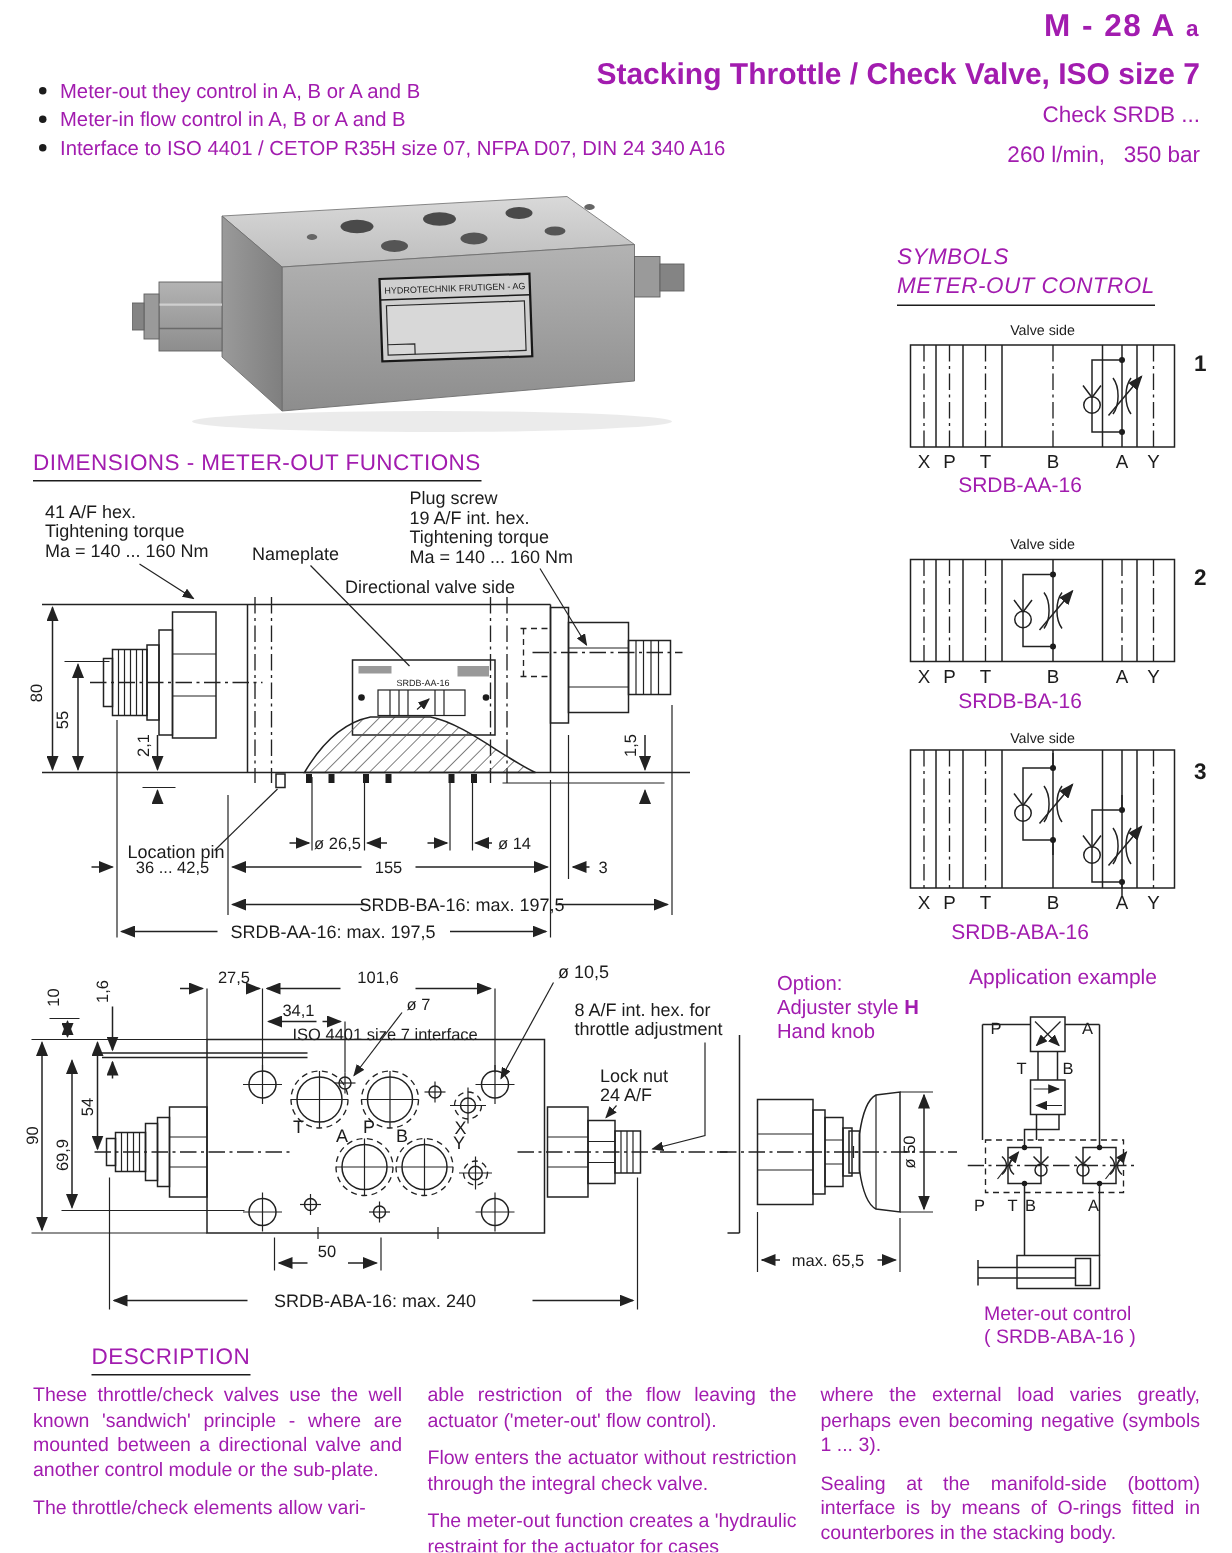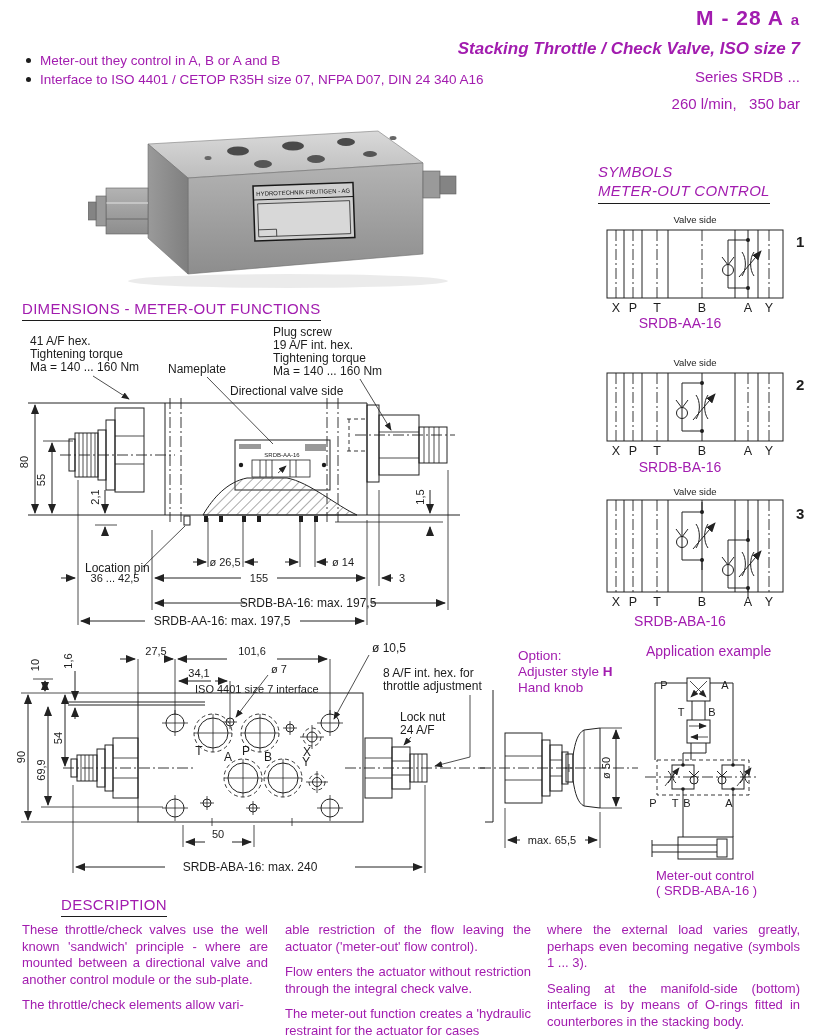--- a/index.html
+++ b/index.html
@@ -3,21 +3,21 @@
 <meta charset="utf-8">
 <style>
   html,body{margin:0;padding:0;background:#fff;}
   .page{position:relative;width:821px;height:1035px;background:#fff;overflow:hidden;
         font-family:"Liberation Sans",sans-serif;color:#a21caf;}
   .abs{position:absolute;}
   .rt{text-align:right;}
   .b{font-weight:bold;}
   .model{font-size:21px;font-weight:bold;letter-spacing:1px;}
   .model small{font-size:15px;font-weight:bold;}
-  .subtitle{font-size:17px;font-weight:bold;font-style:italic;}
+  .subtitle{font-size:20px;font-weight:bold;}
   .h15{font-size:15px;}
   .pre{white-space:pre-wrap;}
   ul.bullets{list-style:none;margin:0;padding:0;font-size:13.5px;}
   ul.bullets li{position:relative;padding-left:16px;line-height:17px;margin-bottom:2px;}
   ul.bullets li::before{content:"";position:absolute;left:2px;top:6px;width:5px;height:5px;border-radius:50%;background:#1c1c1c;}
   .heading{font-size:15px;letter-spacing:.3px;border-bottom:1.3px solid #1c1c1c;padding-bottom:3px;display:inline-block;}
   .symhead{font-size:15px;letter-spacing:.3px;line-height:19px;font-style:italic;}
   .symhead .ul{border-bottom:1.3px solid #1c1c1c;padding-bottom:3px;display:inline-block;}
   .symlabel{font-size:14px;text-align:center;width:190px;}
   .optiontext{font-size:13.5px;line-height:16px;}
@@ -57,24 +57,25 @@
         <line class="ln" x1="-9" y1="13" x2="13" y2="-13" marker-end="url(#arr)"></line>
       </g>
       <pattern id="hatch" width="7" height="7" patternTransform="rotate(45)" patternUnits="userSpaceOnUse">
         <line x1="0" y1="0" x2="0" y2="7" stroke="#555" stroke-width="1"></line>
       </pattern>
     </defs>
   </svg>
 
   <div class="abs rt model" style="top:6px;right:21px;"><span>M - 28 A</span>&nbsp;<small>a</small></div>
   <div class="abs rt subtitle" style="top:39px;right:21px;">Stacking Throttle / Check Valve, ISO size 7</div>
-  <div class="abs rt h15" style="top:68px;right:21px;">Series SRDB ...</div>
+  <div class="abs rt h15" style="top:68px;right:21px;">Check SRDB ...</div>
   <div class="abs rt h15 pre" style="top:95px;right:21px;text-align:right;">260 l/min,   350 bar</div>
   <ul class="bullets abs" style="top:52px;left:24px;width:480px;">
     <li>Meter-out they control in A, B  or  A and B</li>
+    <li>Meter-in flow control in A, B  or  A and B</li>
     <li>Interface to ISO 4401 / CETOP R35H size 07, NFPA D07, DIN 24 340  A16</li>
   </ul>
 
   <svg class="abs" style="top:126px;left:88px;" width="380" height="165" viewBox="0 0 380 165">
     <defs>
       <linearGradient id="gTop" x1="0" y1="0" x2="0" y2="1">
           <stop offset="0" stop-color="#d9d9d9"></stop>
           <stop offset="1" stop-color="#bdbdbd"></stop>
         </linearGradient>
       <linearGradient id="gFront" x1="0" y1="0" x2="0" y2="1">

